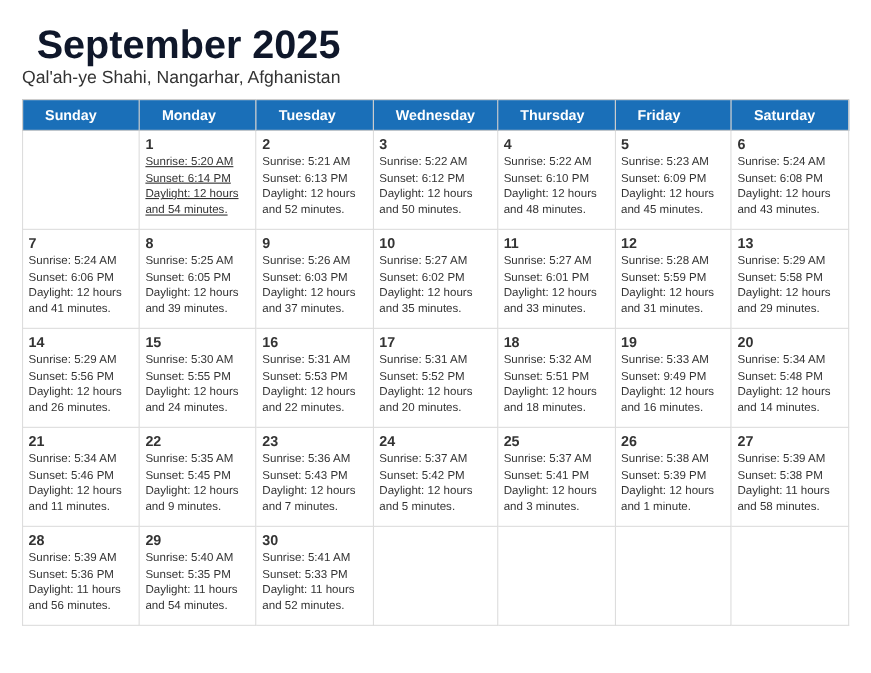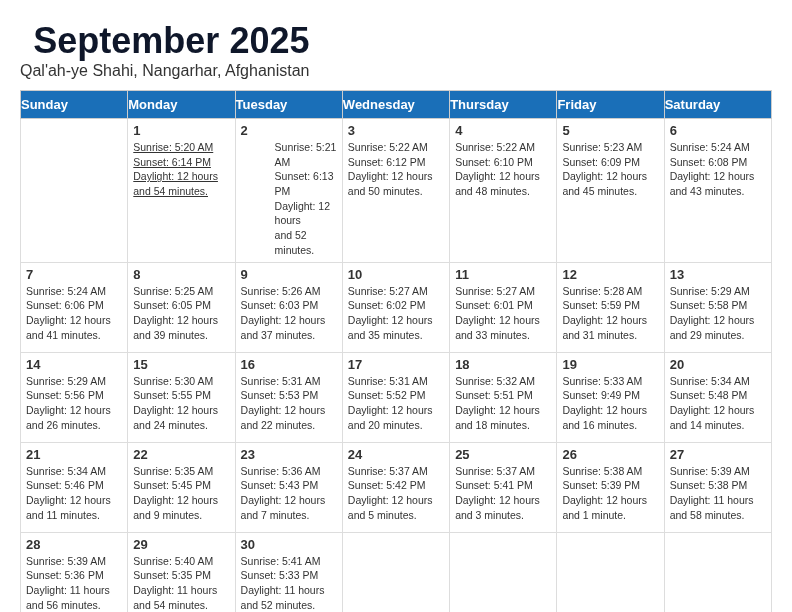--- a/index.html
+++ b/index.html
@@ -53,21 +53,21 @@
       color: #333;
     }
     .calendar {
       width: 100%;
       border-collapse: collapse;
       font-size: 11px;
     }
     .calendar thead th {
       background-color: #1a6fb8;
       color: white;
-      padding: 6px 0;
+      padding: 6px 20px;
       text-align: left;
       font-size: 13px;
       font-weight: bold;
       border: 1px solid #ccc;
     }
     .calendar tbody td {
       vertical-align: top;
       padding: 4px 5px;
       border: 1px solid #ddd;
       height: 90px;
@@ -116,21 +116,21 @@
         <td class="empty-cell"></td>
         <td>
           <div class="day-number">1</div>
           <div class="day-info" style="white-space: pre-line; text-decoration: underline;">Sunrise: 5:20 AM
 Sunset: 6:14 PM
 Daylight: 12 hours
 and 54 minutes.</div>
         </td>
         <td>
           <div class="day-number">2</div>
-          <div class="day-info" style="white-space: pre-line; margin-left: 34px;">Sunrise: 5:21 AM
+          <div class="day-info" style="white-space: pre-line;">Sunrise: 5:21 AM
 Sunset: 6:13 PM
 Daylight: 12 hours
 and 52 minutes.</div>
         </td>
         <td>
           <div class="day-number">3</div>
           <div class="day-info" style="white-space: pre-line;">Sunrise: 5:22 AM
 Sunset: 6:12 PM
 Daylight: 12 hours
 and 50 minutes.</div>

